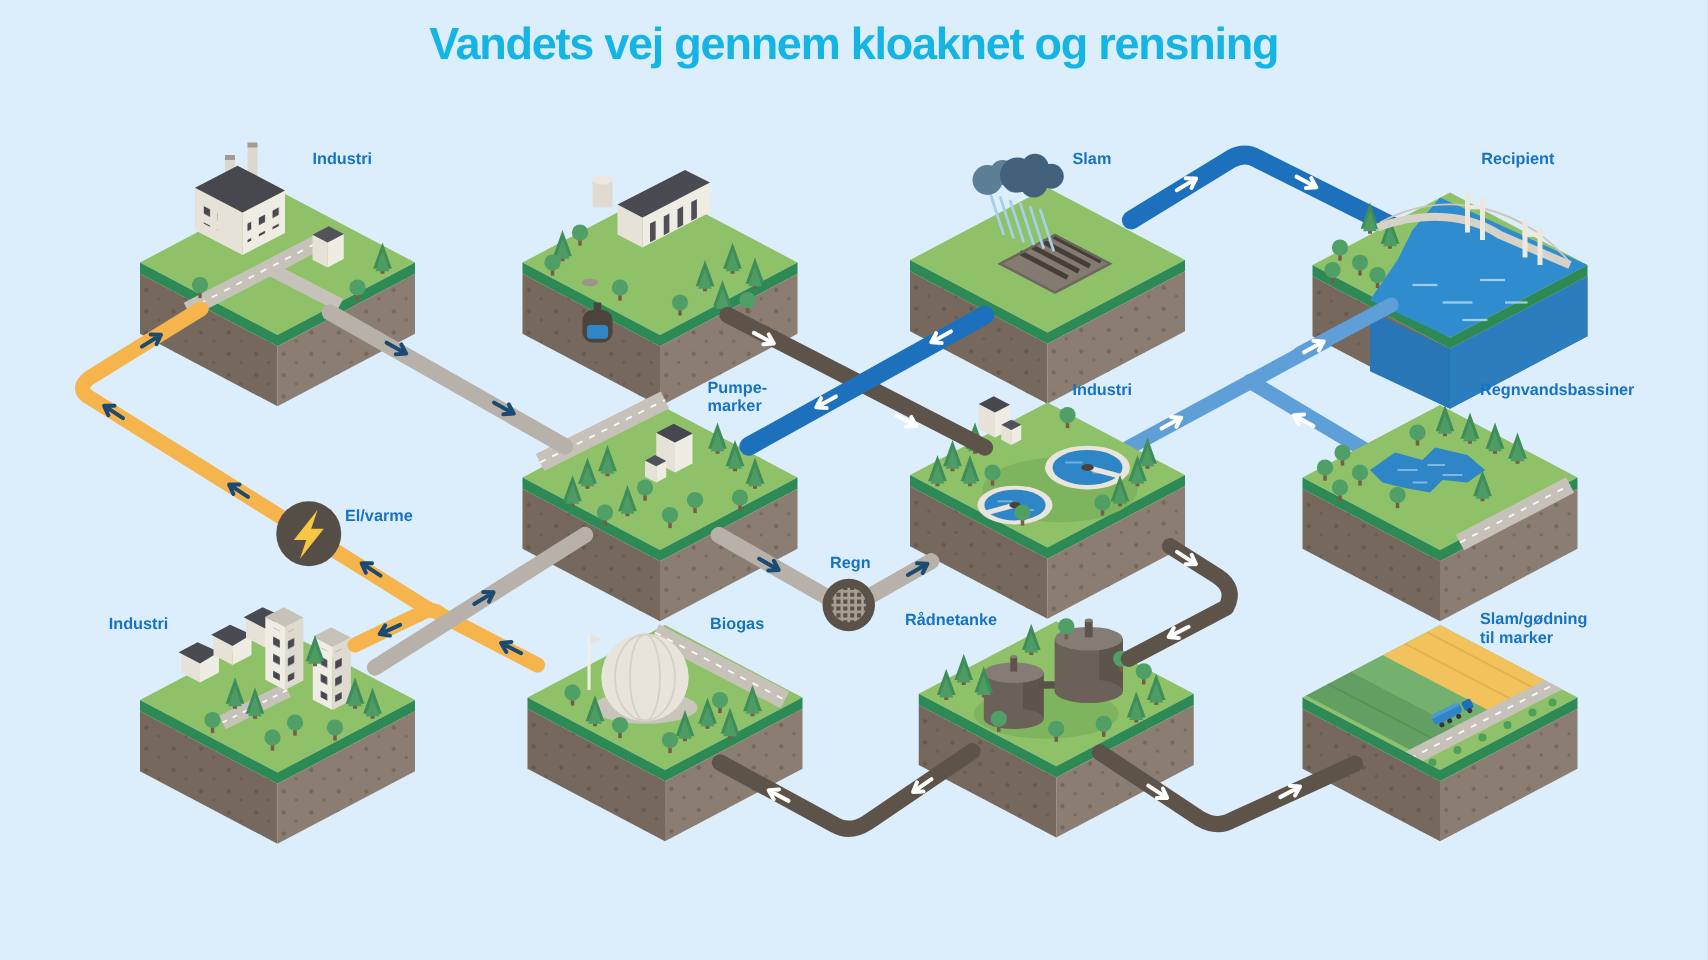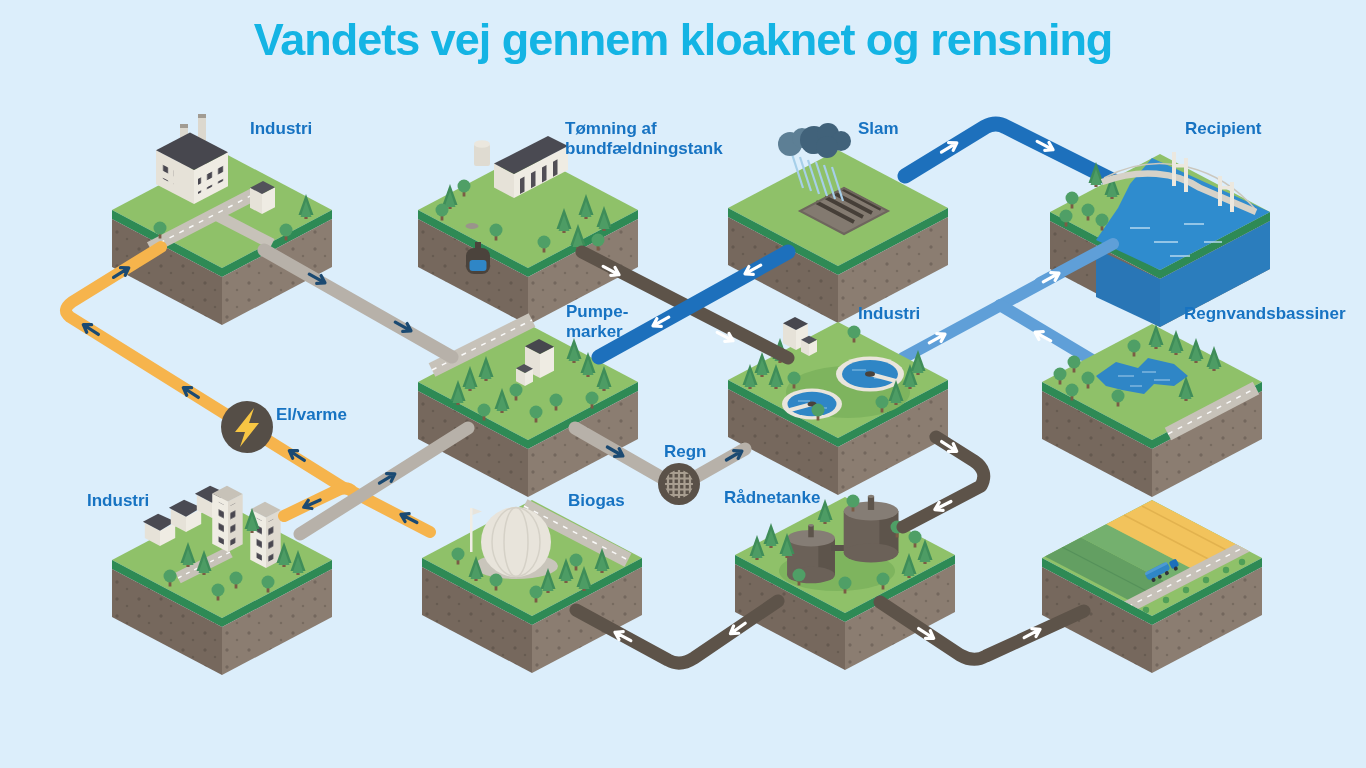--- a/index.html
+++ b/index.html
@@ -1,21 +1,21 @@
 <!DOCTYPE html>
 <html><head>
 <meta charset="utf-8">
 <style>
   html,body{margin:0;padding:0;background:#c9dff0;}
   .stage{position:relative;width:1366px;height:768px;background:#dceefb;overflow:hidden;
          font-family:"Liberation Sans",sans-serif;}
   .stage svg{position:absolute;left:0;top:0;}
   .title{position:absolute;left:0;right:0;top:14px;text-align:center;
-         font-size:45px;font-weight:bold;letter-spacing:-1px;color:#14b4e4;}
-  .lbl{position:absolute;color:#1773c2;font-size:17px;font-weight:bold;line-height:1.18;white-space:nowrap;}
+         font-size:36px;font-weight:bold;letter-spacing:-1px;color:#14b4e4;}
+  .lbl{position:absolute;color:#1773c2;font-size:13px;font-weight:bold;line-height:1.18;white-space:nowrap;}
   .lbl span{display:block;}
 </style>
 </head>
 <body>
 
 <div class="stage">
 
 <svg width="1366" height="768" viewBox="0 0 1366 768">
   <defs>
     <pattern id="spk" width="22" height="17" patternUnits="userSpaceOnUse">
@@ -483,24 +483,20 @@
     <circle cx="247" cy="427" r="26" fill="#554e47"></circle>
     <path d="M254,408 L235,432 L245,432 L240,447 L259,423 L249,423 Z" fill="#f7c643"></path>
   </g>
 </svg>
 
 <div class="title">Vandets vej gennem kloaknet og rensning</div>
 
 <div class="lbl" style="left:250px;top:119px">
       <span>Industri</span>
     </div>
-<div class="lbl" style="left:565px;top:119px">
-      <span>Tømning af</span>
-      <span>bundfældningstank</span>
-    </div>
 <div class="lbl" style="left:858px;top:119px">
       <span>Slam</span>
     </div>
 <div class="lbl" style="left:1185px;top:119px">
       <span>Recipient</span>
     </div>
 <div class="lbl" style="left:566px;top:302px">
       <span>Pumpe-</span>
       <span>marker</span>
     </div>
@@ -518,14 +514,18 @@
     </div>
 <div class="lbl" style="left:568px;top:491px">
       <span>Biogas</span>
     </div>
 <div class="lbl" style="left:664px;top:442px">
       <span>Regn</span>
     </div>
 <div class="lbl" style="left:724px;top:488px">
       <span>Rådnetanke</span>
     </div>
+<div class="lbl" style="left:1184px;top:487px">
+      <span>Slam/gødning</span>
+      <span>til marker</span>
+    </div>
 
 </div>
 
 </body></html>

